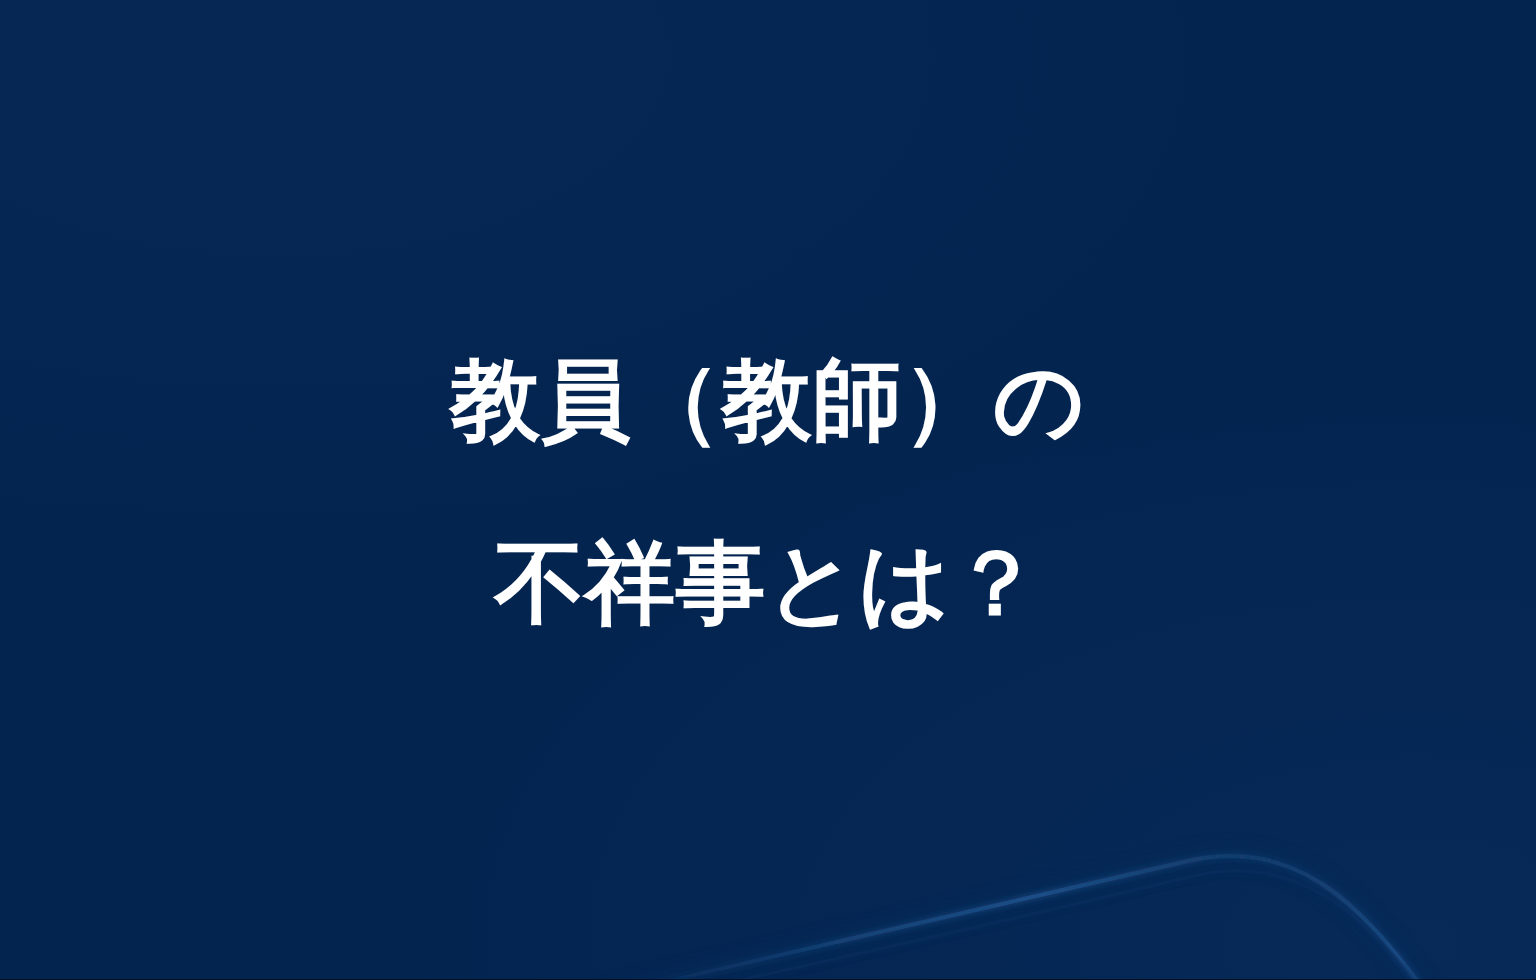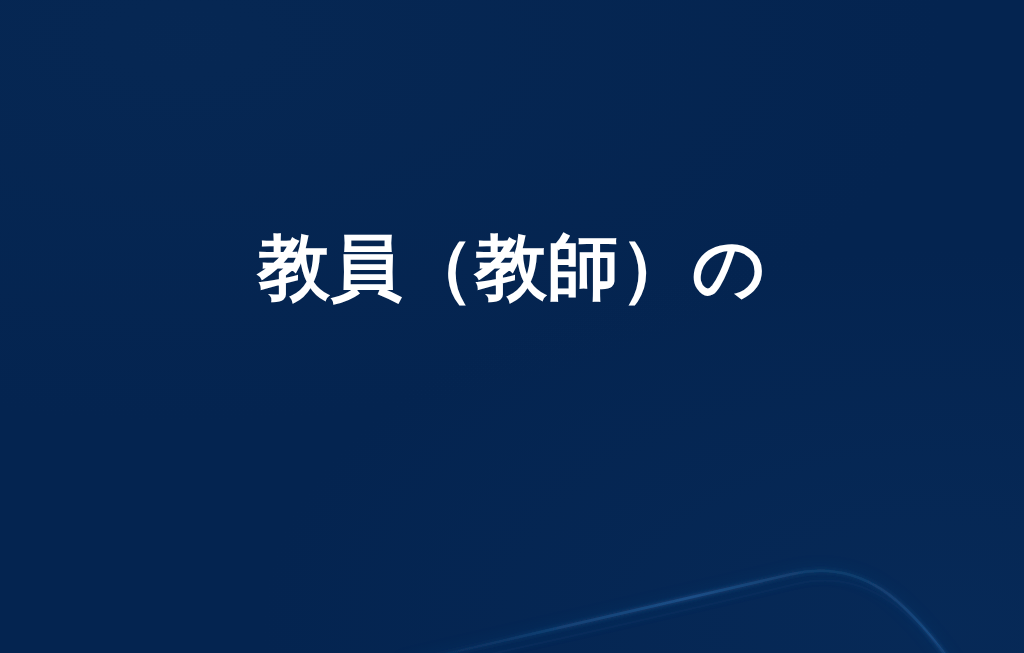--- a/index.html
+++ b/index.html
@@ -41,21 +41,21 @@
     height: 653px;
     display: flex;
     flex-direction: column;
     align-items: center;
     justify-content: flex-start;
     padding-top: 206px;
     box-sizing: border-box;
   }
   .title-line {
     color: #ffffff;
-    font-size: 72px;
+    font-size: 60px;
     line-height: 122px;
     font-weight: 700;
     letter-spacing: 0.005em;
     white-space: pre;
     text-align: center;
     font-family: "DejaVu Sans", "Liberation Sans", sans-serif;
   }
 </style>
 </head>
 <body>
@@ -87,15 +87,16 @@
     <path d="M 402,664 C 560,628 700,596 792,574 C 862,558 906,600 952,664" fill="none" stroke="#0e3straight" stroke-width="0"></path>
     <path d="M 402,664 C 560,628 700,596 792,574 C 862,558 906,600 952,664" fill="none" stroke="#11386b" stroke-width="9" opacity="0.30" filter="url(#wideGlow)"></path>
 
     <path d="M 402,664 C 560,628 700,596 792,574 C 862,558 906,600 952,664" fill="none" stroke="url(#swooshGrad)" stroke-width="2.6" stroke-linecap="round" filter="url(#softGlow)"></path>
 
     <path d="M 408,672 C 566,638 704,606 796,584 C 864,568 908,608 956,668" fill="none" stroke="#0d3163" stroke-width="2" opacity="0.45" filter="url(#softGlow)"></path>
   </svg>
 
   <div class="title-block">
     <div class="title-line">教員（教師）の</div>
+    <div class="title-line">不祥事とは？</div>
   </div>
 
 </div>
 
 </body></html>

